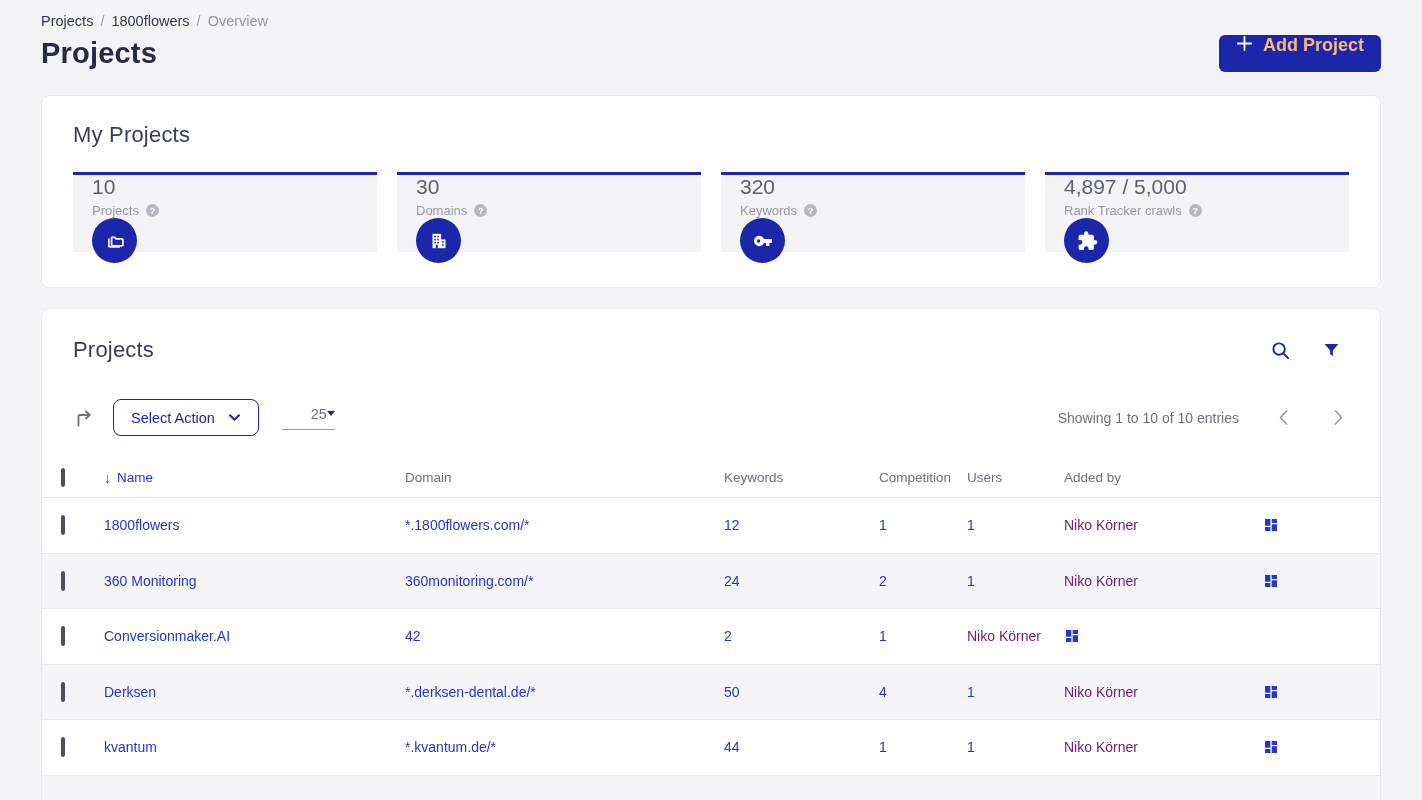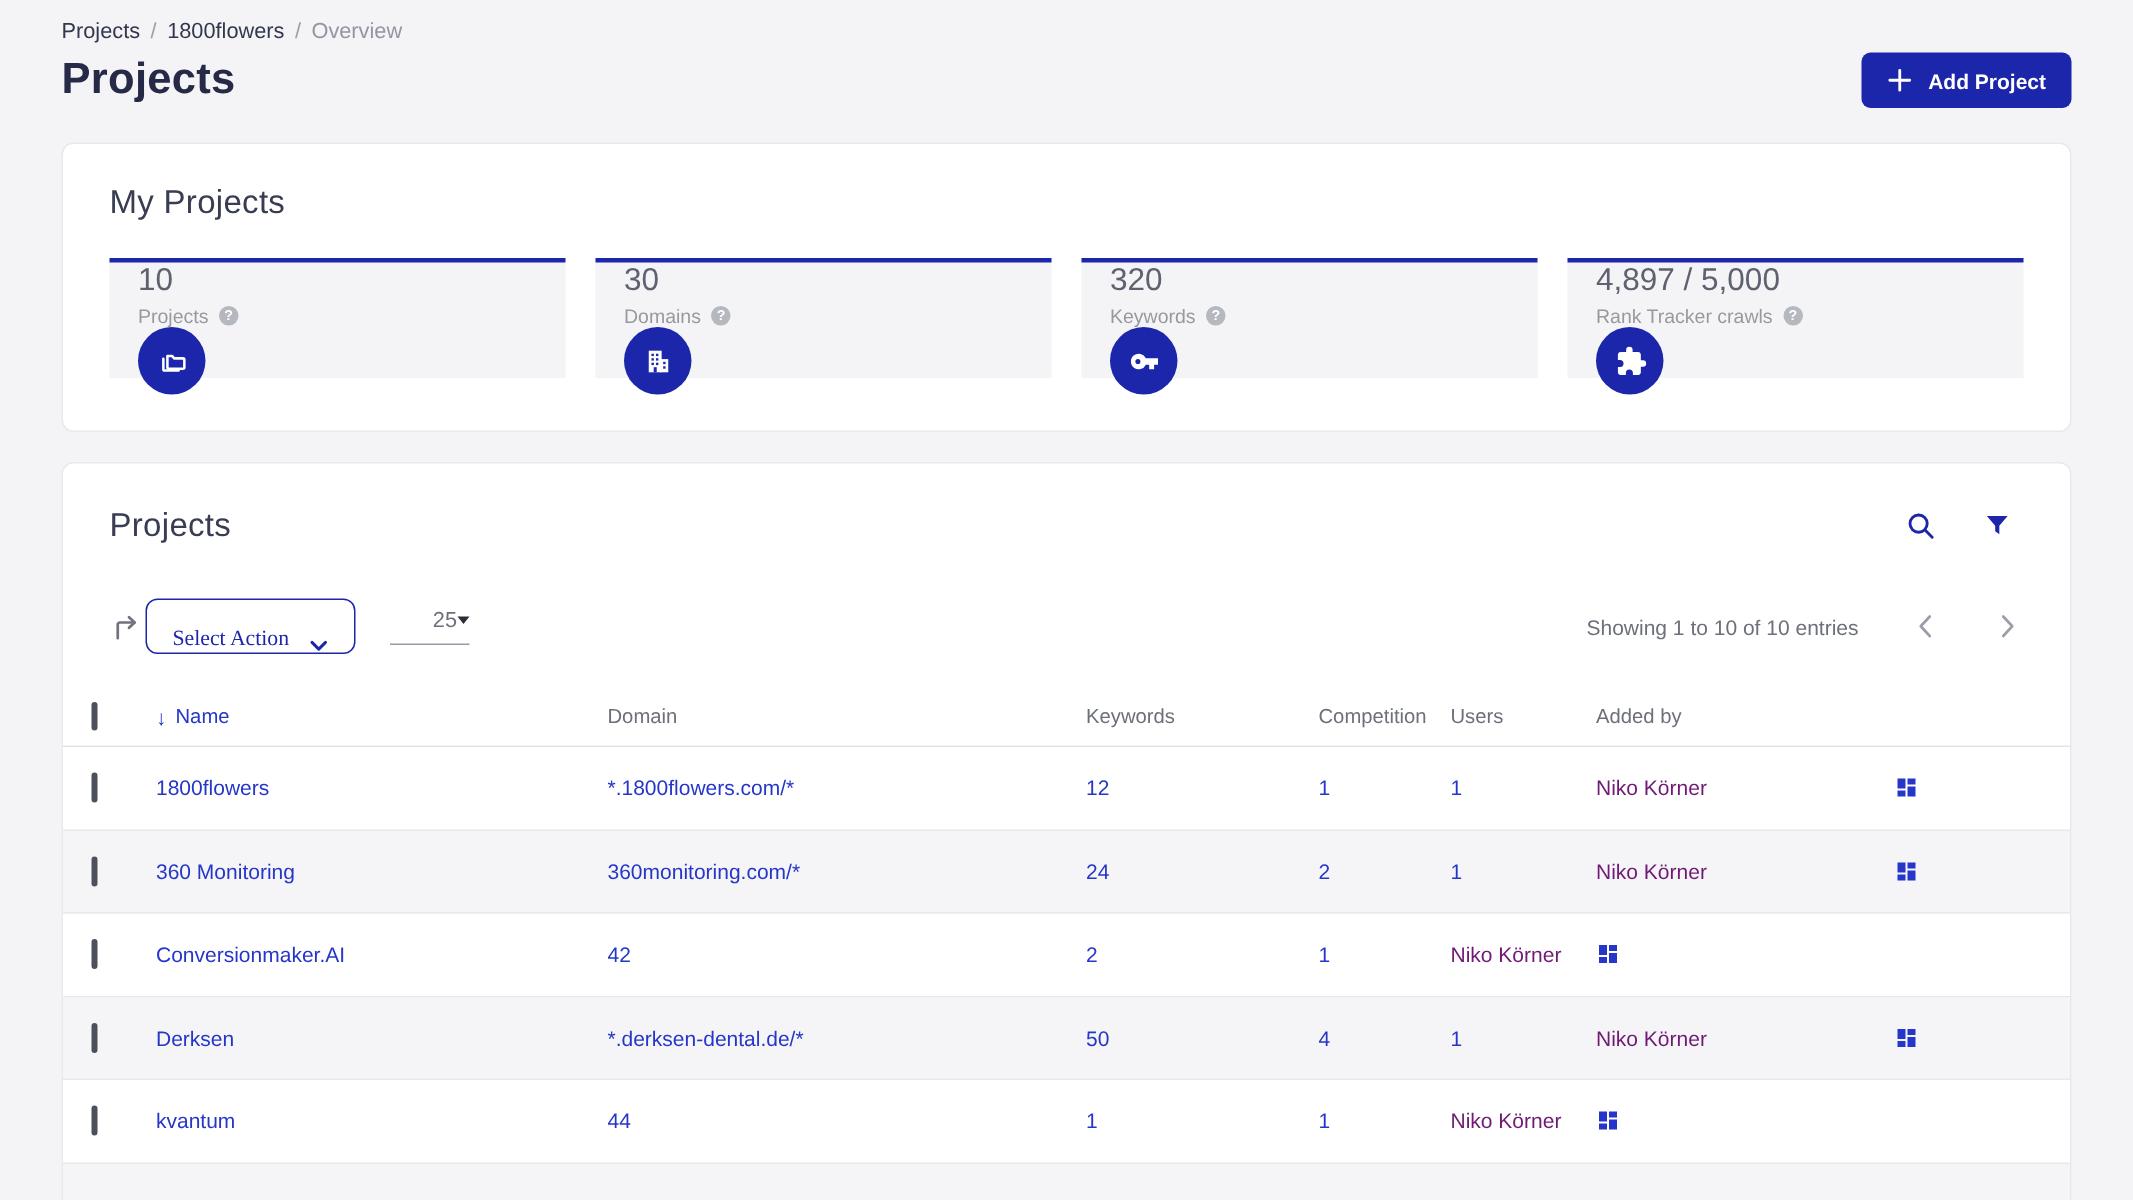--- a/index.html
+++ b/index.html
@@ -18,21 +18,21 @@
   body{background:var(--bg);font-family:"Liberation Sans",sans-serif;color:var(--text-dark);}
   .page{padding:0 41px;}
 
   
   .breadcrumb{margin-top:13px;font-size:14.5px;color:#33374e;display:flex;gap:7px;align-items:center;}
   .breadcrumb .sep{color:#9c9fa9;}
   .breadcrumb .muted{color:#9396a1;}
   .title-row{margin-top:6px;display:flex;justify-content:space-between;align-items:center;}
   h1{font-size:29px;font-weight:600;letter-spacing:.2px;color:var(--text-dark);}
   .btn-add{height:37px;padding:0 17px;border:none;border-radius:6px;background:var(--primary);
-    color:#ffffff;font-family:inherit;font-size:14px;font-weight:600;display:flex;align-items:center;gap:10px;cursor:pointer;}
+    color:#fdba74;font-family:inherit;font-size:18px;font-weight:600;display:flex;align-items:flex-start;gap:10px;cursor:pointer;}
 
   
   .card{background:#fff;border:1px solid var(--card-border);border-radius:8px;}
   .card-my{margin-top:23px;padding:26px 31px 35px;}
   .card-title{font-size:22px;font-weight:400;color:#383d52;letter-spacing:.2px;}
 
   .stats{margin-top:24px;display:grid;grid-template-columns:repeat(4,1fr);gap:20px;}
   .stat{border-top:3px solid var(--primary);background:var(--bg);height:80px;
     padding:0 17px 0 19px;display:flex;align-items:flex-start;justify-content:space-between;flex-direction:column;}
   .stat-value{font-size:21px;color:#5e6170;}
@@ -43,23 +43,23 @@
     display:flex;align-items:center;justify-content:center;}
 
   
   .card-projects{margin-top:20px;padding:28px 0 0;height:620px;overflow:hidden;}
   .panel-head{display:flex;justify-content:space-between;align-items:center;padding:0 31px;}
   .head-icons{display:flex;gap:31px;margin-right:8px;align-items:center;}
   .icon-btn{background:none;border:none;cursor:pointer;padding:0;display:flex;align-items:center;}
 
   .toolbar{display:flex;align-items:center;padding:0 31px;margin-top:36px;}
   .export-btn{background:none;border:none;cursor:pointer;padding:0;display:flex;}
-  .sa-btn{margin-left:2px;height:37px;padding:0 17px;background:#fff;border:1.5px solid var(--primary);
-    border-radius:8px;color:var(--primary);font-family:Liberation Serif, serif;font-size:14.5px;font-weight:500;
-    display:flex;align-items:flex-end;gap:13px;cursor:pointer;}
+  .sa-btn{margin-left:18px;height:37px;padding:0 17px;background:#fff;border:1.5px solid var(--primary);
+    border-radius:8px;color:var(--primary);font-family:Liberation Sans, sans-serif;font-size:14.5px;font-weight:500;
+    display:flex;align-items:center;gap:13px;cursor:pointer;}
   .pagesize{margin-left:23px;width:53px;padding-bottom:7px;border-bottom:1px solid #999ca6;
     display:flex;justify-content:flex-end;align-items:center;color:var(--text-gray);font-size:14.5px;cursor:pointer;}
   .caret{width:0;height:0;border-left:4.5px solid transparent;border-right:4.5px solid transparent;border-top:5.5px solid #2b2e38;}
   .tb-right{margin-left:auto;display:flex;align-items:center;justify-content:center;}
   .showing{font-size:14px;color:var(--text-gray);}
   .pg-btn{background:none;border:none;cursor:pointer;padding:0 0 0 0;display:flex;}
   .pg-prev{margin-left:39px;}
   .pg-next{margin-left:44px;margin-right:5px;}
 
   
@@ -313,20 +313,21 @@
               <svg width="16" height="16" viewBox="0 0 24 24">
                   <path fill="#2536c8" d="M3 13h8V3H3v10zm0 8h8v-6H3v6zm10 0h8V11h-8v10zm0-18v6h8V3h-8z"></path>
                 </svg>
             </button>
           </div>
         </div>
 
         <div class="trow">
           <div><span class="checkbox"></span></div>
           <div><a class="cell-link">kvantum</a></div>
+          <div><a class="cell-link">*.kvantum.de/*</a></div>
           <div><a class="cell-link">44</a></div>
           <div><a class="cell-link">1</a></div>
           <div><a class="cell-link">1</a></div>
           <div class="added-by">Niko Körner</div>
           <div>
             <button class="dash-btn">
               <svg width="16" height="16" viewBox="0 0 24 24">
                   <path fill="#2536c8" d="M3 13h8V3H3v10zm0 8h8v-6H3v6zm10 0h8V11h-8v10zm0-18v6h8V3h-8z"></path>
                 </svg>
             </button>

